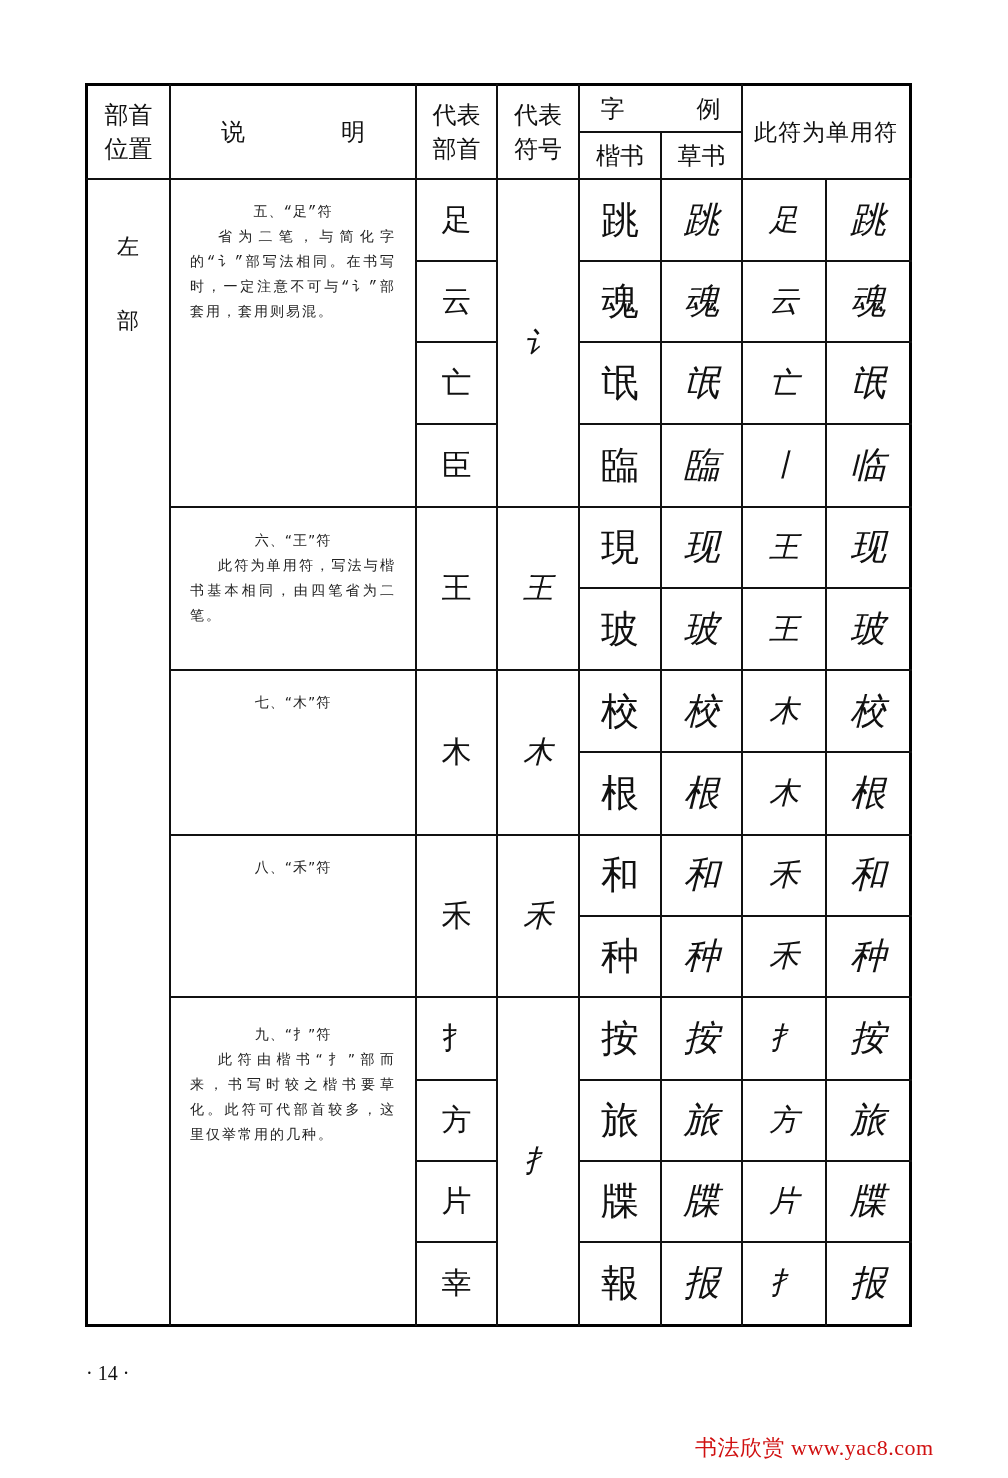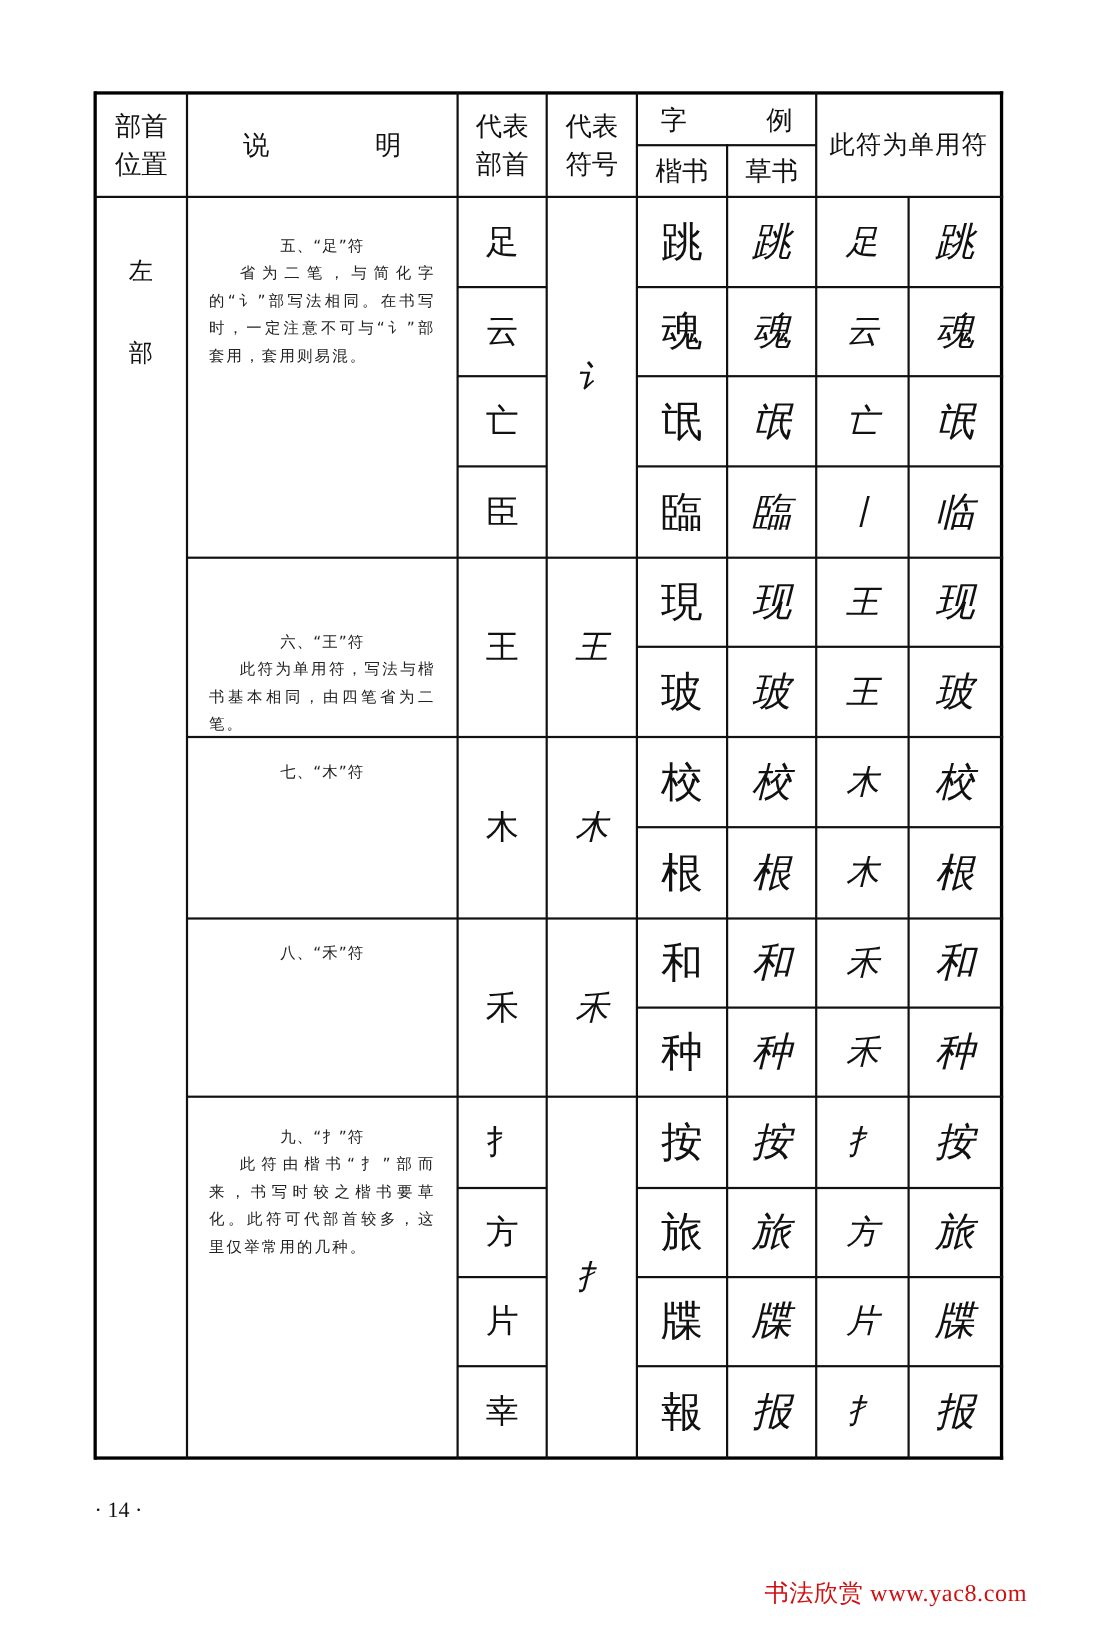--- a/index.html
+++ b/index.html
@@ -100,25 +100,25 @@
   <div class="hdr" style="left:662px; top:133px; width:79px; height:45px;">
     <span>草书</span>
   </div>
   <div class="hdr" style="left:743px; top:86px; width:166px; height:92px; font-size:23px; letter-spacing:1px;">
     <span>此符为单用符</span>
   </div>
 
   <div class="pos" style="left:86px; top:232px;">左</div>
   <div class="pos" style="left:86px; top:306px;">部</div>
 
-  <div class="desc" style="left:190px; top:212px; width:206px;">
+  <div class="desc" style="left:190px; top:200px; width:206px;font-family:Liberation Mono, monospace;">
     <span class="title">五、“足”符</span>
     <span class="para">省为二笔，与简化字的“讠”部写法相同。在书写时，一定注意不可与“讠”部套用，套用则易混。</span>
   </div>
-  <div class="desc" style="left:190px; top:528px; width:206px;margin-top:44px;">
+  <div class="desc" style="left:190px; top:528px; width:206px;">
     <span class="title">六、“王”符</span>
     <span class="para">此符为单用符，写法与楷书基本相同，由四笔省为二笔。</span>
   </div>
   <div class="desc" style="left:190px; top:690px; width:206px;">
     <span class="title">七、“木”符</span>
   </div>
   <div class="desc" style="left:190px; top:855px; width:206px;">
     <span class="title">八、“禾”符</span>
   </div>
   <div class="desc" style="left:190px; top:1022px; width:206px;">

